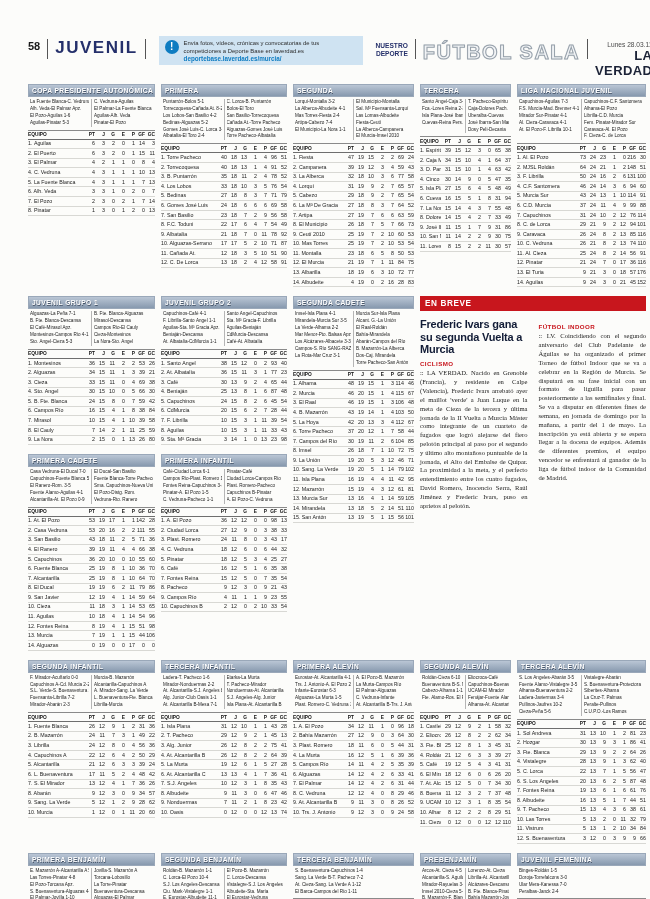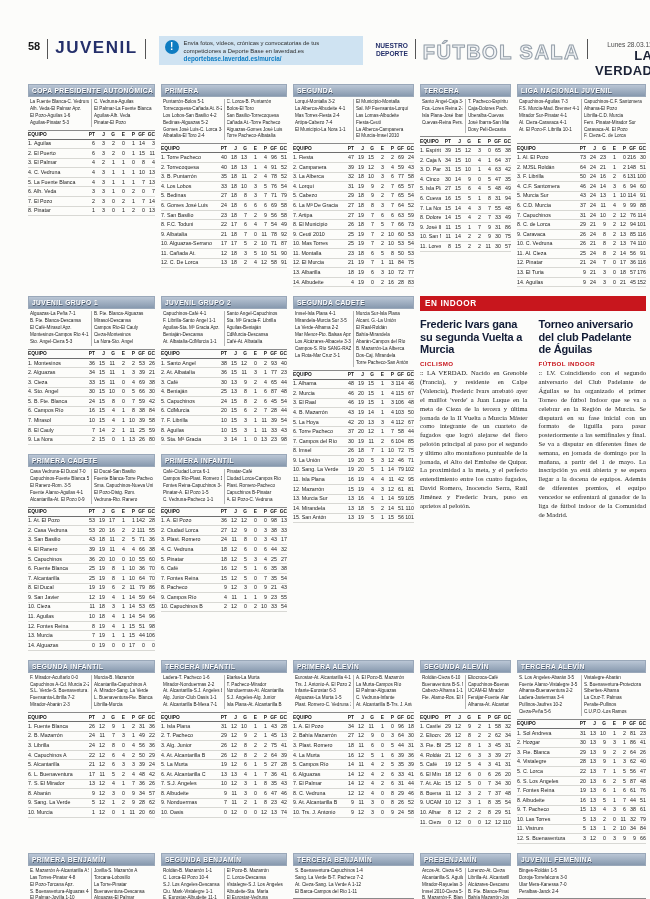--- a/index.html
+++ b/index.html
@@ -1229,29 +1229,28 @@
           <span class="t-num">19</span>
           <span class="t-num">5</span>
           <span class="t-num">1</span>
           <span class="t-num">15</span>
           <span class="t-num">56</span>
           <span class="t-num">101</span>
         </div>
       </div>
 
     <div class="slot" style="grid-row:2/span 2;grid-column:4/span 2">
-      <div class="breves-banner">EN INDOOR</div>
+      <div class="breves-banner">EN BREVE</div>
       <div class="breves-cols">
         <div class="brief">
           <div class="brief-title">Frederic Ivars gana su segunda Vuelta a Murcia</div>
           <div class="brief-kicker">CICLISMO</div>
           <div class="brief-body">:: LA VERDAD. Nacido en Grenoble (Francia), y residente en Calpe (Valencia), Frederic Ivars arrebató ayer el maillot 'verde' a Juan Luque en la meta de Cieza de la tercera y última jornada de la II Vuelta a Murcia Máster como integrante de un cuarteto de fugados que logró alejarse del fiero pelotón principal al paso por el segundo y último alto montañoso puntuable de la jornada, el Alto del Embalse de Quipar. La proximidad a la meta, y el perfecto entendimiento entre los cuatro fugados, David Romero, Inocencio Serra, Raúl Jiménez y Frederic Ivars, puso en aprietos al pelotón.</div>
         </div>
         <div class="brief">
-          <div class="brief-title">Torneo aniversario del club Padelante de Águilas</div>
           <div class="brief-kicker">FÚTBOL INDOOR</div>
           <div class="brief-body">:: LV. Coincidiendo con el segundo aniversario del Club Padelante de Águilas se ha organizado el primer Torneo de fútbol Indoor que se va a celebrar en la Región de Murcia. Se disputará en su fase inicial con un formato de liguilla para pasar posteriormente a las semifinales y final. Se va a disputar en diferentes fines de semana, en jornada de domingo por la mañana, a partir del 1 de mayo. La inscripción ya está abierta y se espera llegar a la docena de equipos. Además de diferentes premios, el equipo vencedor se enfrentará al ganador de la liga de fútbol indoor de la Comunidad de Madrid.</div>
         </div>
       </div>
     </div>
 
     <div class="slot" style="grid-area:3/1">
         <div class="tbl-head">PRIMERA CADETE</div>
         <div class="tbl-res">
           <div class="res-col">

